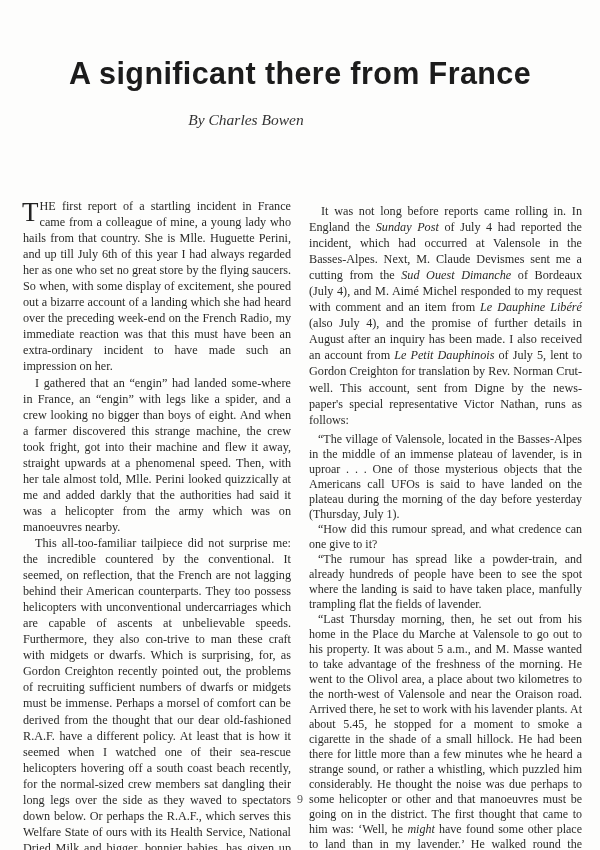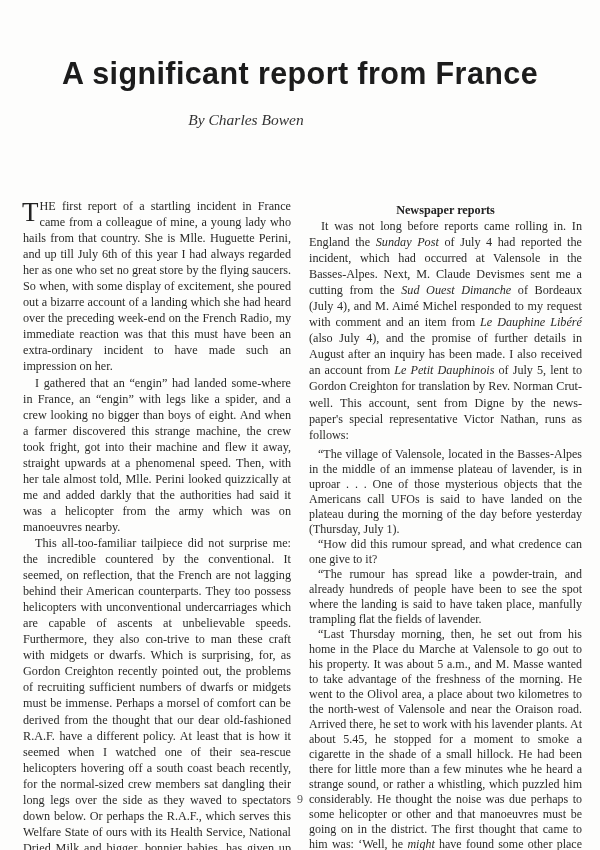--- a/index.html
+++ b/index.html
@@ -40,31 +40,30 @@
     .quote { font-size: 12px; line-height: 15px; margin-top: 4px; }
     .quote p { text-indent: 9px; }
     .page-number {
       position: absolute; left: 0; top: 792px; width: 600px;
       text-align: center; font-size: 12px; color: #555;
     }
   </style>
 </head>
 <body>
 
-<h1 class="title">A significant report from France</h1>
+<h1 class="title">A significant there from France</h1>
 <div class="byline">By Charles Bowen</div>
 
 <div class="col col-left body-text">
   <p class="first"><span class="dropcap">T</span><span>HE first report of a startling incident in France came from a colleague of mine, a young lady who hails from that country. She is Mlle. Huguette Perini, and up till July 6th of this year I had always regarded her as one who set no great store by the flying saucers. So when, with some display of excitement, she poured out a bizarre account of a landing which she had heard over the preceding week-end on the French Radio, my immediate reaction was that this must have been an extra-ordinary incident to have made such an impression on her.</span></p>
   <p>I gathered that an “engin” had landed some-where in France, an “engin” with legs like a spider, and a crew looking no bigger than boys of eight. And when a farmer discovered this strange machine, the crew took fright, got into their machine and flew it away, straight upwards at a phenomenal speed. Then, with her tale almost told, Mlle. Perini looked quizzically at me and added darkly that the authorities had said it was a helicopter from the army which was on manoeuvres nearby.</p>
   <p>This all-too-familiar tailpiece did not surprise me: the incredible countered by the conventional. It seemed, on reflection, that the French are not lagging behind their American counterparts. They too possess helicopters with unconventional undercarriages which are capable of ascents at unbelievable speeds. Furthermore, they also con-trive to man these craft with midgets or dwarfs. Which is surprising, for, as Gordon Creighton recently pointed out, the problems of recruiting sufficient numbers of dwarfs or midgets must be immense. Perhaps a morsel of comfort can be derived from the thought that our dear old-fashioned R.A.F. have a different policy. At least that is how it seemed when I watched one of their sea-rescue helicopters hovering off a south coast beach recently, for the normal-sized crew members sat dangling their long legs over the side as they waved to spectators down below. Or perhaps the R.A.F., which serves this Welfare State of ours with its Health Service, National Dried Milk and bigger, bonnier babies, has given up the unequal struggle of searching for tiny recruits!</p>
 </div>
 
 <div class="col col-right">
-  <h3 class="subhead">Newspaper reports</h3>
   <div class="body-text">
     <p><span>It was not long before reports came rolling in. In England the </span><i>Sunday Post</i><span> of July 4 had reported the incident, which had occurred at Valensole in the Basses-Alpes. Next, M. Claude Devismes sent me a cutting from the </span><i>Sud Ouest Dimanche</i><span> of Bordeaux (July 4), and M. Aimé Michel responded to my request with comment and an item from </span><i>Le Dauphine Libéré</i><span> (also July 4), and the promise of further details in August after an inquiry has been made. I also received an account from </span><i>Le Petit Dauphinois</i><span> of July 5, lent to Gordon Creighton for translation by Rev. Norman Crut-well. This account, sent from Digne by the news-paper's special representative Victor Nathan, runs as follows:</span></p>
   </div>
   <div class="quote">
     <p>“The village of Valensole, located in the Basses-Alpes in the middle of an immense plateau of lavender, is in uproar . . . One of those mysterious objects that the Americans call UFOs is said to have landed on the plateau during the morning of the day before yesterday (Thursday, July 1).</p>
     <p>“How did this rumour spread, and what credence can one give to it?</p>
     <p>“The rumour has spread like a powder-train, and already hundreds of people have been to see the spot where the landing is said to have taken place, manfully trampling flat the fields of lavender.</p>
     <p><span>“Last Thursday morning, then, he set out from his home in the Place du Marche at Valensole to go out to his property. It was about 5 a.m., and M. Masse wanted to take advantage of the freshness of the morning. He went to the Olivol area, a place about two kilometres to the north-west of Valensole and near the Oraison road. Arrived there, he set to work with his lavender plants. At about 5.45, he stopped for a moment to smoke a cigarette in the shade of a small hillock. He had been there for little more than a few minutes whe he heard a strange sound, or rather a whistling, which puzzled him considerably. He thought the noise was due perhaps to some helicopter or other and that manoeuvres must be going on in the district. The first thought that came to him was: ‘Well, he </span><i>might</i><span> have found some other place to land than in my lavender.’ He walked round the hillock behind which he had been sheltering, and it was then that he beheld an absolutely astonishing, unexpected and somewhat terrifying sight.</span></p>
   </div>
   <h3 class="subhead" style="margin-top:1px;">Like a Montrous Spider</h3>

